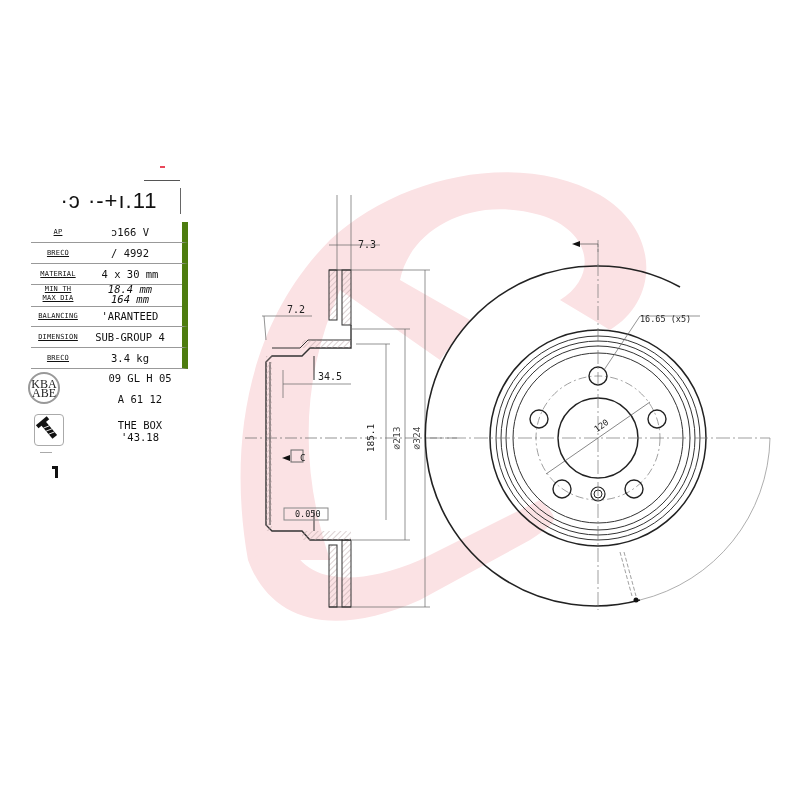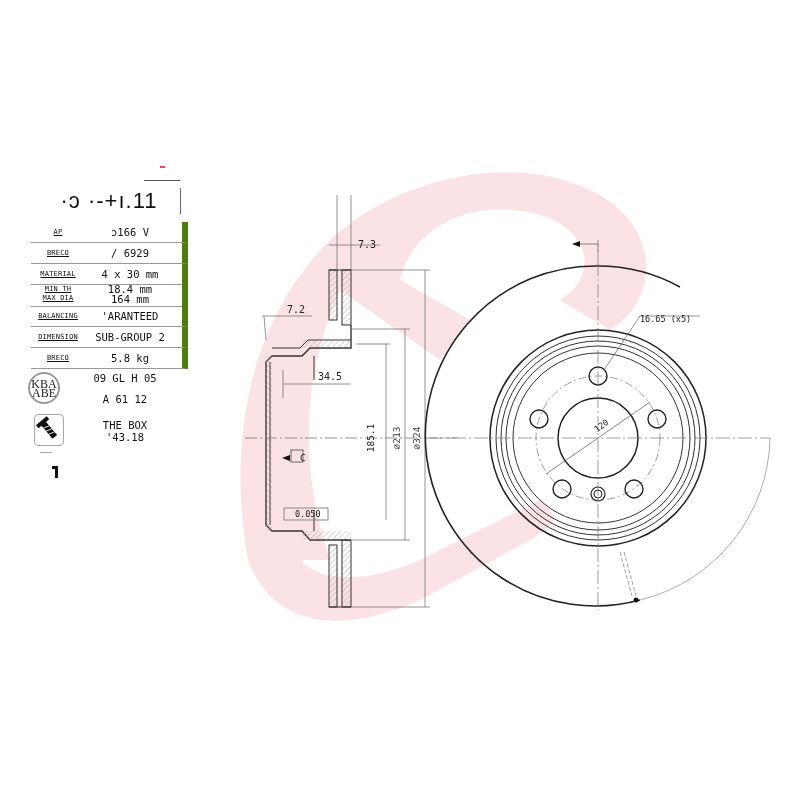--- a/index.html
+++ b/index.html
@@ -6,25 +6,25 @@
   body{width:800px;height:800px;position:relative;overflow:hidden;font-family:"DejaVu Sans Mono","Liberation Mono",monospace;}
   .logo-bg{position:absolute;left:0;top:0;width:800px;height:800px;}
   .drawing{position:absolute;left:0;top:0;width:800px;height:800px;}
   .part-no{position:absolute;left:38px;top:188px;width:142px;height:26px;border-right:1px solid #666;font-family:"Liberation Sans",sans-serif;font-size:22px;color:#111;text-align:center;letter-spacing:1px;line-height:26px;}
   .part-no-top{position:absolute;left:144px;top:180px;width:36px;height:1px;background:#555;}
   .part-no-red{position:absolute;left:160px;top:166px;width:5px;height:2px;background:#e9485a;}
   .row{position:absolute;left:20px;width:162px;height:20px;}
   .lbl{position:absolute;left:11px;top:0;width:54px;height:20px;font-size:7px;color:#111;text-align:center;line-height:20px;letter-spacing:0.2px;border-bottom:1px solid #999;text-decoration:underline;}
   .val{position:absolute;left:58px;top:0;width:104px;height:20px;font-size:10.5px;color:#111;text-align:center;line-height:20px;border-bottom:1px solid #999;border-right:6px solid #4d7c0f;}
   .lbl.two{line-height:9px;padding-top:1px;height:19px;}
-  .val.two{line-height:10px;height:20px;}
+  .val.two{line-height:10px;height:20px;font-style:italic;}
   .kba{position:absolute;left:28px;top:372px;width:32px;height:32px;border-radius:50%;border:2px solid #999;box-sizing:border-box;font-family:"Liberation Serif",serif;font-size:12px;text-align:center;line-height:9px;padding-top:6px;color:#222;}
   .screw{position:absolute;left:34px;top:414px;width:28px;height:30px;border:1px solid #aaa;border-radius:4px;}
   .screw svg{width:28px;height:30px;}
-  .extra-val{position:absolute;left:73px;width:104px;font-size:10.5px;color:#111;text-align:center;line-height:12px;}
+  .extra-val{position:absolute;left:88px;width:104px;font-size:10.5px;color:#111;text-align:center;line-height:12px;}
 </style>
 </head>
 <body>
 
 <svg class="logo-bg" viewBox="0 0 800 800">
   <path d="M 248 560 C 230 460 240 330 330 240 C 400 175 520 150 600 195 C 660 230 660 300 610 330 L 560 300 C 600 275 590 230 540 215 C 470 195 410 230 400 280 L 470 320 L 440 360 L 340 290 C 300 380 300 470 330 560 Z" fill="#fbe2e4"></path>
   <path d="M 248 560 C 270 620 330 640 420 600 L 530 540 C 560 520 560 520 540 500 L 420 560 C 350 590 300 580 290 540 Z" fill="#fbe2e4"></path>
 </svg>
 
 <svg class="drawing" viewBox="0 0 800 800">
@@ -135,21 +135,21 @@
 <div class="part-no-red"></div>
 <div class="part-no-top"></div>
 <div class="part-no">·ɔ   ·-+ı.11</div>
 
 <div class="row" style="top:222px">
   <div class="lbl">AP</div>
   <div class="val">ɔ166 V</div>
 </div>
 <div class="row" style="top:243px">
   <div class="lbl">BRECO</div>
-  <div class="val">/ 6929</div>
+  <div class="val">/ 4992</div>
 </div>
 <div class="row" style="top:264px">
   <div class="lbl">MATERIAL</div>
   <div class="val">4 x 30 mm</div>
 </div>
 <div class="row" style="top:284px;height:22px">
   <div class="lbl two" style="height:21px">
     <div>MIN TH</div>
     <div>MAX DIA</div>
   </div>
@@ -157,25 +157,25 @@
     <div>18.4 mm</div>
     <div>164 mm</div>
   </div>
 </div>
 <div class="row" style="top:306px">
   <div class="lbl">BALANCING</div>
   <div class="val">'ARANTEED</div>
 </div>
 <div class="row" style="top:327px">
   <div class="lbl">DIMENSION</div>
-  <div class="val">SUB-GROUP 2</div>
+  <div class="val">SUB-GROUP 4</div>
 </div>
 <div class="row" style="top:348px">
   <div class="lbl">BRECO</div>
-  <div class="val">5.8 kg</div>
+  <div class="val">3.4 kg</div>
 </div>
 
 <div class="kba">
   <div>KBA</div>
   <div>ABE</div>
 </div>
 <div class="extra-val" style="top:372px">09 GL H 05</div>
 <div class="extra-val" style="top:393px">A 61 12</div>
 
 <div class="screw">

